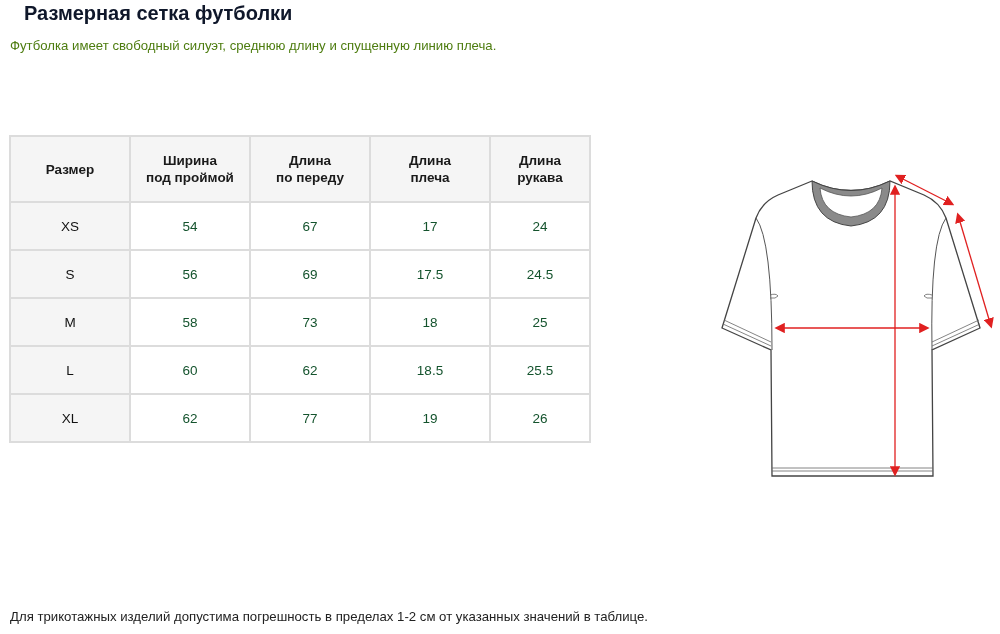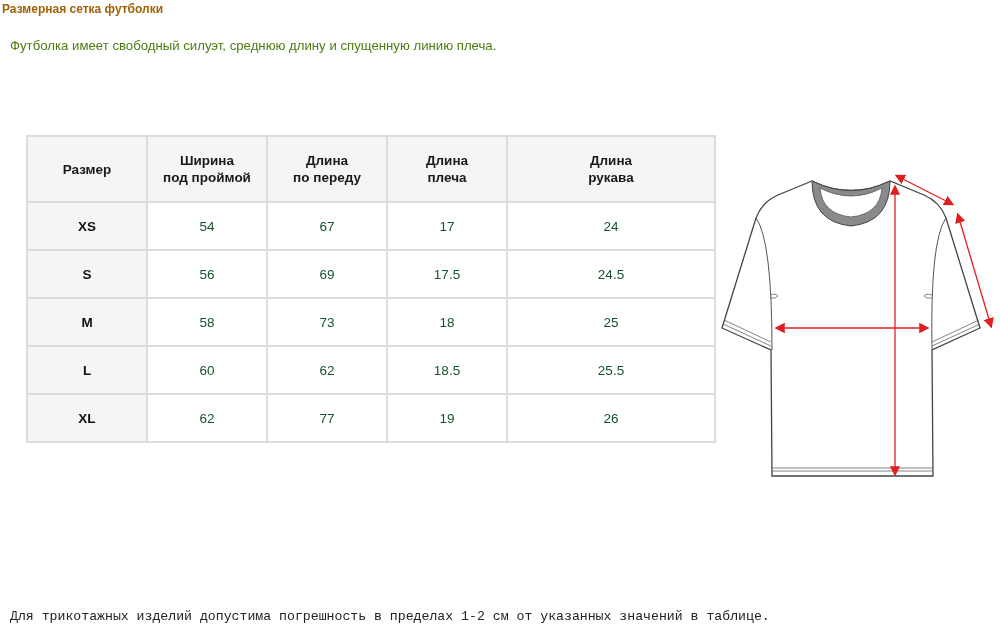--- a/index.html
+++ b/index.html
@@ -1,25 +1,25 @@
 <!DOCTYPE html>
 <html><head>
 <meta charset="utf-8">
 <style>
   html,body{margin:0;padding:0;background:#fff;}
   body{width:1000px;height:634px;position:relative;overflow:hidden;font-family:"Liberation Sans","DejaVu Sans",sans-serif;color:#1a1a1a;}
-  .title{position:absolute;left:2px;top:2px;font-size:12px;font-weight:bold;color:#a16207;}
+  .title{position:absolute;left:24px;top:2px;font-size:20px;font-weight:bold;color:#0f172a;}
   .desc{position:absolute;left:10px;top:38px;font-size:13.2px;line-height:16.5px;color:#4d7c0f;}
   .desc div{white-space:nowrap;}
-  table.size{position:absolute;left:26px;top:135px;border-collapse:collapse;width:690px;padding-left:11px;}
+  table.size{position:absolute;left:9px;top:135px;border-collapse:collapse;width:582px;padding-left:11px;}
   table.size td, table.size th{border:2px solid #dcdcdc;text-align:center;font-size:13.5px;padding:0;}
   table.size th{background:#f5f5f5;font-weight:bold;height:64px;line-height:17px;color:#1a1a1a;}
   table.size td{height:46px;color:#14532d;}
-  table.size td.sz{background:#f5f5f5;font-weight:bold;color:#111;}
-  .note{position:absolute;left:10px;top:609px;font-size:13.2px;color:#222;white-space:nowrap;font-family:Liberation Mono, monospace;}
+  table.size td.sz{background:#f5f5f5;font-weight:normal;color:#111;}
+  .note{position:absolute;left:10px;top:609px;font-size:13.2px;color:#222;white-space:nowrap;}
   .shirt{position:absolute;left:700px;top:150px;width:300px;height:340px;}
 </style>
 </head>
 <body>
 
 <div class="title">Размерная сетка футболки</div>
 
 <div class="desc">
   <div>Футболка имеет свободный силуэт, среднюю длину и спущенную линию плеча.</div>
 </div>

